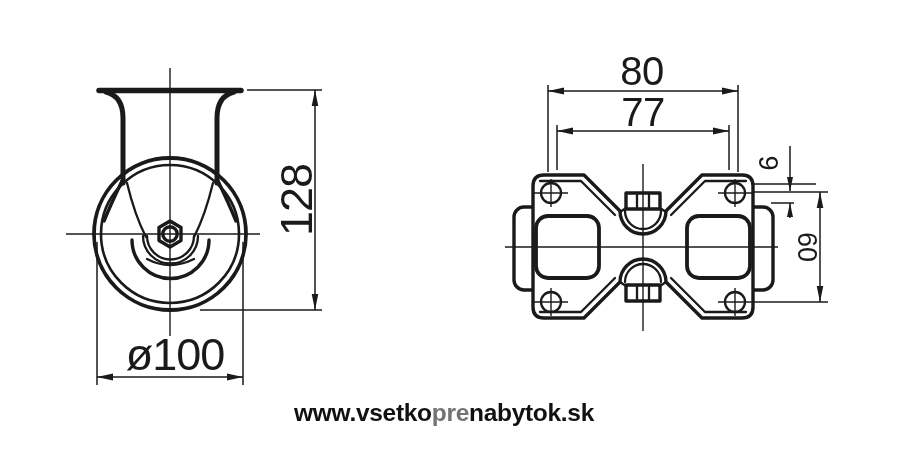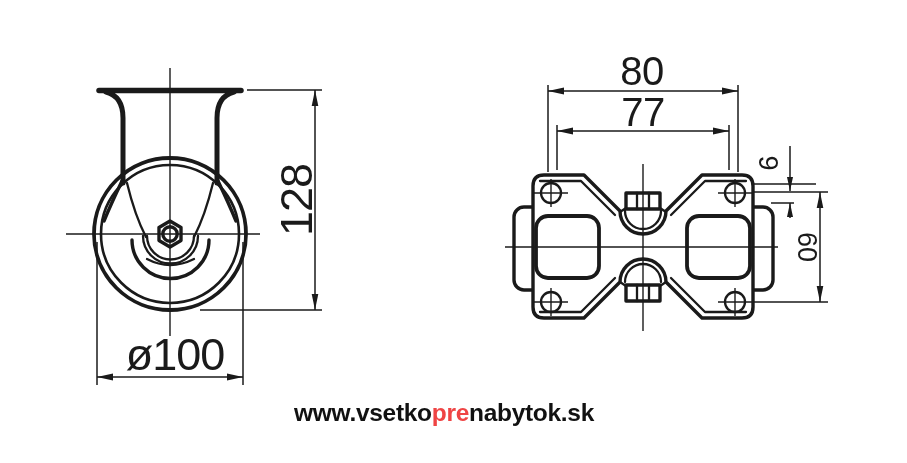--- a/index.html
+++ b/index.html
@@ -19,21 +19,21 @@
   .thin { fill:none; stroke:#1a1a1a; stroke-width:1.5; }
   .cl   { fill:none; stroke:#1a1a1a; stroke-width:1.4; }
   .ah   { fill:#1a1a1a; stroke:none; }
   .dimtext  { fill:#1a1a1a; font-family:"Liberation Sans", sans-serif; }
   .f45 { font-size:45px; letter-spacing:-1px; }
   .f40 { font-size:40px; letter-spacing:-0.5px; }
   .f27 { font-size:27px; }
 
   .watermark { position:absolute; top:399px; left:-19px; right:0; text-align:center;
                font-weight:bold; font-size:24.5px; letter-spacing:-0.3px; color:#111111; }
-  .watermark .hl { color:#ef4444; }
+  .watermark .hl { color:#737373; }
 </style>
 </head>
 <body>
 
 <div class="canvas">
 
 <svg width="907" height="463" viewBox="0 0 907 463">
 
   <g>
 

